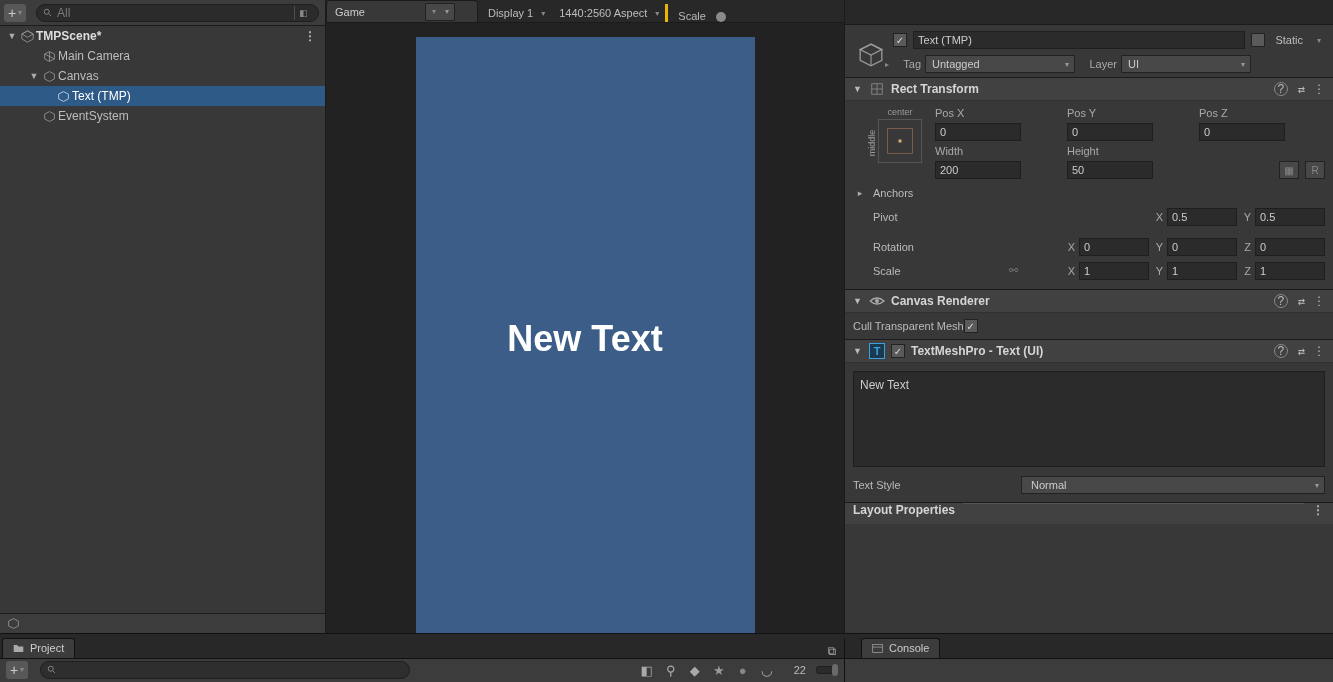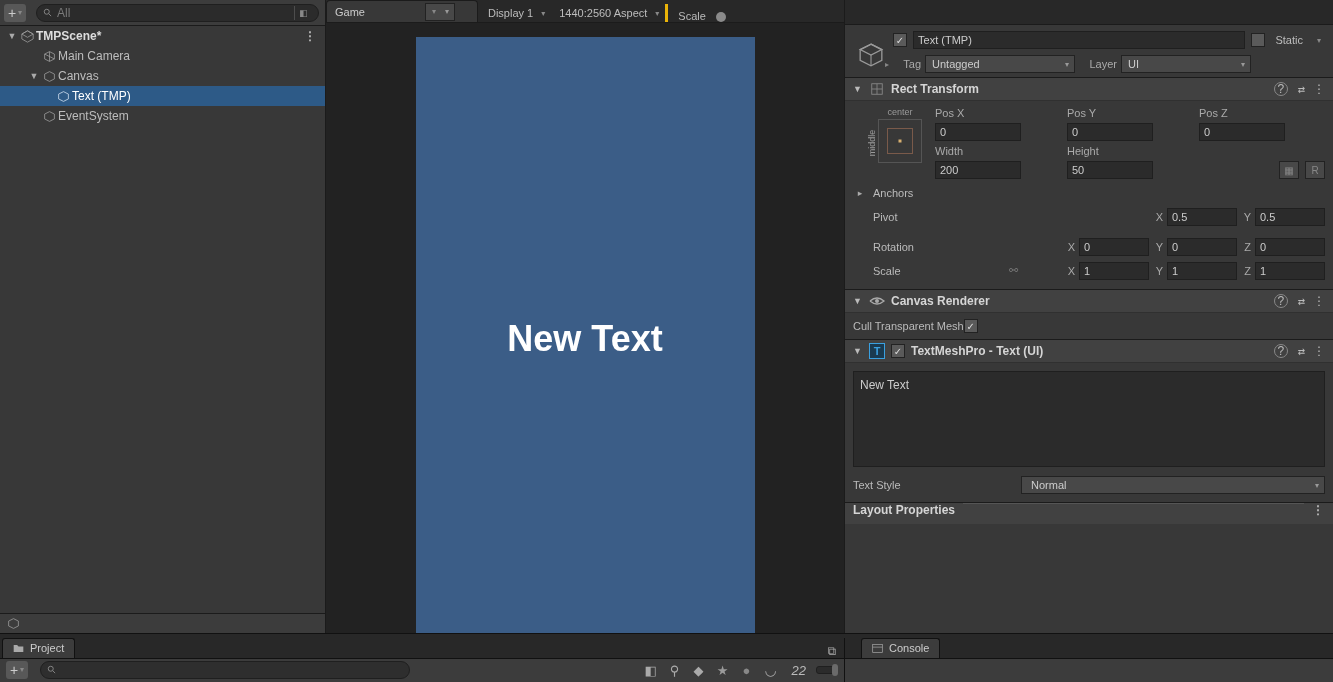--- a/index.html
+++ b/index.html
@@ -120,21 +120,21 @@
 .bot-bar{flex:1;background:#3c3c3c;border-top:1px solid #111;display:flex;align-items:center;}
 .bl{width:845px;height:100%;display:flex;align-items:center;border-right:1px solid #111;padding:0 6px;gap:4px;}
 .bl .plus{margin:0;}
 .bl .search{flex:0 0 370px;margin-left:8px;background:#2e2e2e;}
 .bl .iconset{margin-left:auto;display:flex;align-items:center;gap:6px;}
 .ic{width:18px;height:18px;display:flex;align-items:center;justify-content:center;color:#aaa;font-size:13px;}
 .ic.star{color:#9a9a9a;}
 .ic.eye{font-size:14px;}
 .slashz{width:22px;height:8px;background:#2b2b2b;border:1px solid #1f1f1f;border-radius:3px;position:relative;margin-left:4px;}
 .slashz::after{content:"";position:absolute;right:-1px;top:-3px;width:6px;height:12px;border-radius:3px;background:#6a6a6a;}
-.num22{font-size:13px;color:#bbb;margin-left:6px;font-style:italic;}
+.num22{font-size:11px;color:#bbb;margin-left:12px;}
 .br{flex:1;height:100%;display:flex;align-items:center;padding:0 6px;gap:0;}
 .br .btn{height:18px;padding:0 8px;font-size:11px;color:#ccc;display:flex;align-items:center;border-right:1px solid #222;gap:3px;}
 .br .btn.dd-b::after{content:"▾";font-size:8px;color:#888;margin-left:4px;}
 
 svg.rt-ic-svg{width:14px;height:14px;}
 svg.rt-ic-svg rect,svg.rt-ic-svg line{stroke:#888;fill:none;stroke-width:1;}
 
 .eye-ic{width:16px;height:16px;}
 .eye-ic path{fill:none;stroke:#aaa;stroke-width:1.3;}
 .eye-ic circle{fill:#aaa;}

